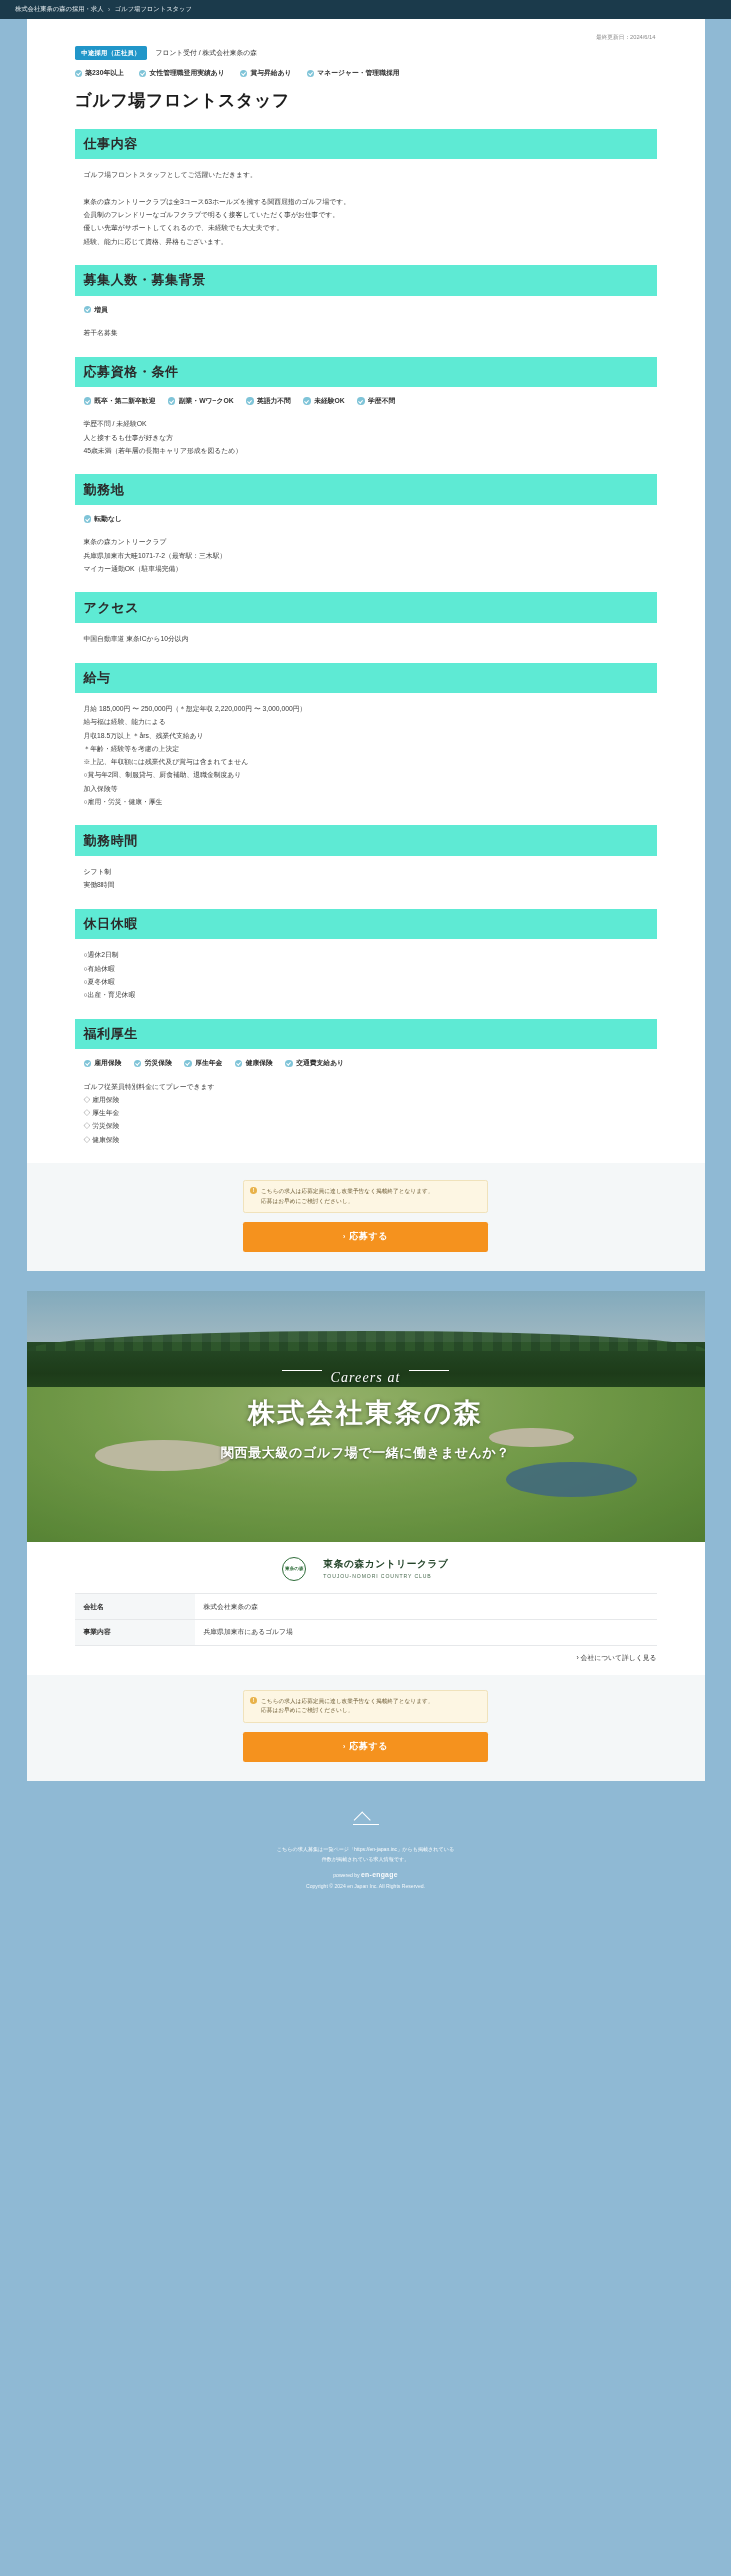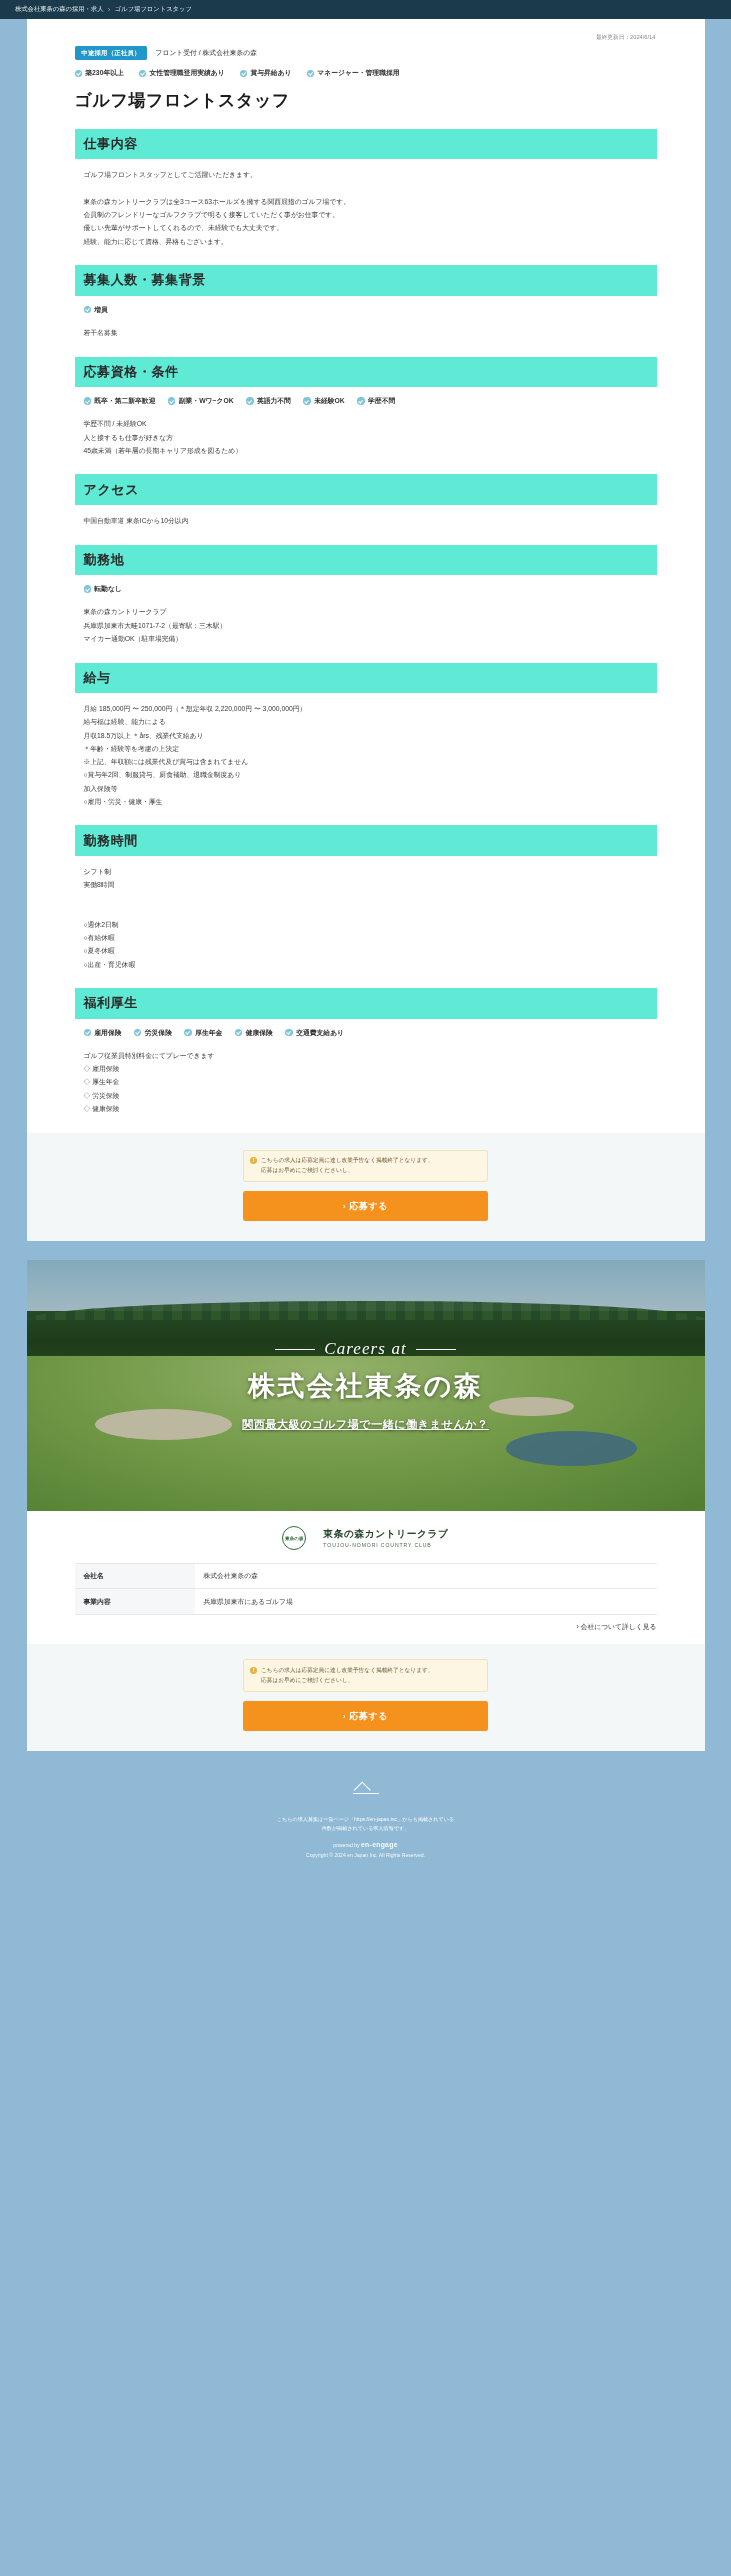--- a/index.html
+++ b/index.html
@@ -227,41 +227,40 @@
     display: flex;
     flex-direction: column;
     align-items: center;
     justify-content: center;
     color: #fff;
     text-align: center;
   }
   .hero-kicker {
     font-family: "Liberation Serif", serif;
     font-style: italic;
-    font-size: 17px;
+    font-size: 14px;
     letter-spacing: 1.1px;
     display: flex;
-    align-items: center;
+    align-items: flex-start;
     gap: 9px;
     text-shadow: 0 0.6px 2.8px rgba(0,0,0,.45);
   }
   .hero-kicker .rule { width: 40px; height: 0.6px; background: #fff; display: inline-block; }
   .hero-company {
     font-size: 27px;
     font-weight: bold;
     letter-spacing: 2.3px;
     margin: 9px 0 12.5px 0;
     text-shadow: 0 1.1px 4.6px rgba(0,0,0,.5);
   }
   .hero-sub {
-    font-size: 11px;
+    font-size: 13px;
     font-weight: bold;
     letter-spacing: 0.6px;
     text-shadow: 0 0.6px 2.8px rgba(0,0,0,.5);
-    text-decoration: underline;
   }
 
   
   .company-card {
     width: 678px;
     margin: 0 auto;
     background: #fff;
     padding: 15px 0 12.5px 0;
   }
   .company-head {
@@ -451,35 +450,35 @@
               <i class="check"></i>
               <span>学歴不問</span>
             </span>
         </div>
         <div class="section-body">学歴不問 / 未経験OK
 人と接するも仕事が好きな方
 45歳未満（若年層の長期キャリア形成を図るため）</div>
       </div>
 
       <div class="section">
-        <div class="section-head">アクセス</div>
-        <div class="section-body">中国自動車道 東条ICから10分以内</div>
-      </div>
-
-      <div class="section">
         <div class="section-head">勤務地</div>
         <div class="pill-row">
           <span class="feature">
               <i class="check"></i>
               <span>転勤なし</span>
             </span>
         </div>
         <div class="section-body">東条の森カントリークラブ
 兵庫県加東市大畦1071-7-2（最寄駅：三木駅）
 マイカー通勤OK（駐車場完備）</div>
+      </div>
+
+      <div class="section">
+        <div class="section-head">アクセス</div>
+        <div class="section-body">中国自動車道 東条ICから10分以内</div>
       </div>
 
       <div class="section">
         <div class="section-head">給与</div>
         <div class="section-body">月給 185,000円 〜 250,000円（＊想定年収 2,220,000円 〜 3,000,000円）
 給与福は経験、能力による
 月収18.5万以上 ＊års、残業代支給あり
 ＊年齢・経験等を考慮の上決定
 ※上記、年収額には残業代及び賞与は含まれてません
 ○賞与年2回、制服貸与、厨食補助、退職金制度あり
@@ -488,20 +487,21 @@
       </div>
 
       <div class="section">
         <div class="section-head">勤務時間</div>
         <div class="section-body">シフト制
 実働8時間</div>
       </div>
 
 
       <div class="section">
+        <div class="section-head">休日休暇</div>
         <div class="section-body">○週休2日制
 ○有給休暇
 ○夏冬休暇
 ○出産・育児休暇</div>
       </div>
 
       <div class="section">
         <div class="section-head">福利厚生</div>
         <div class="pill-row">
           <span class="feature">

